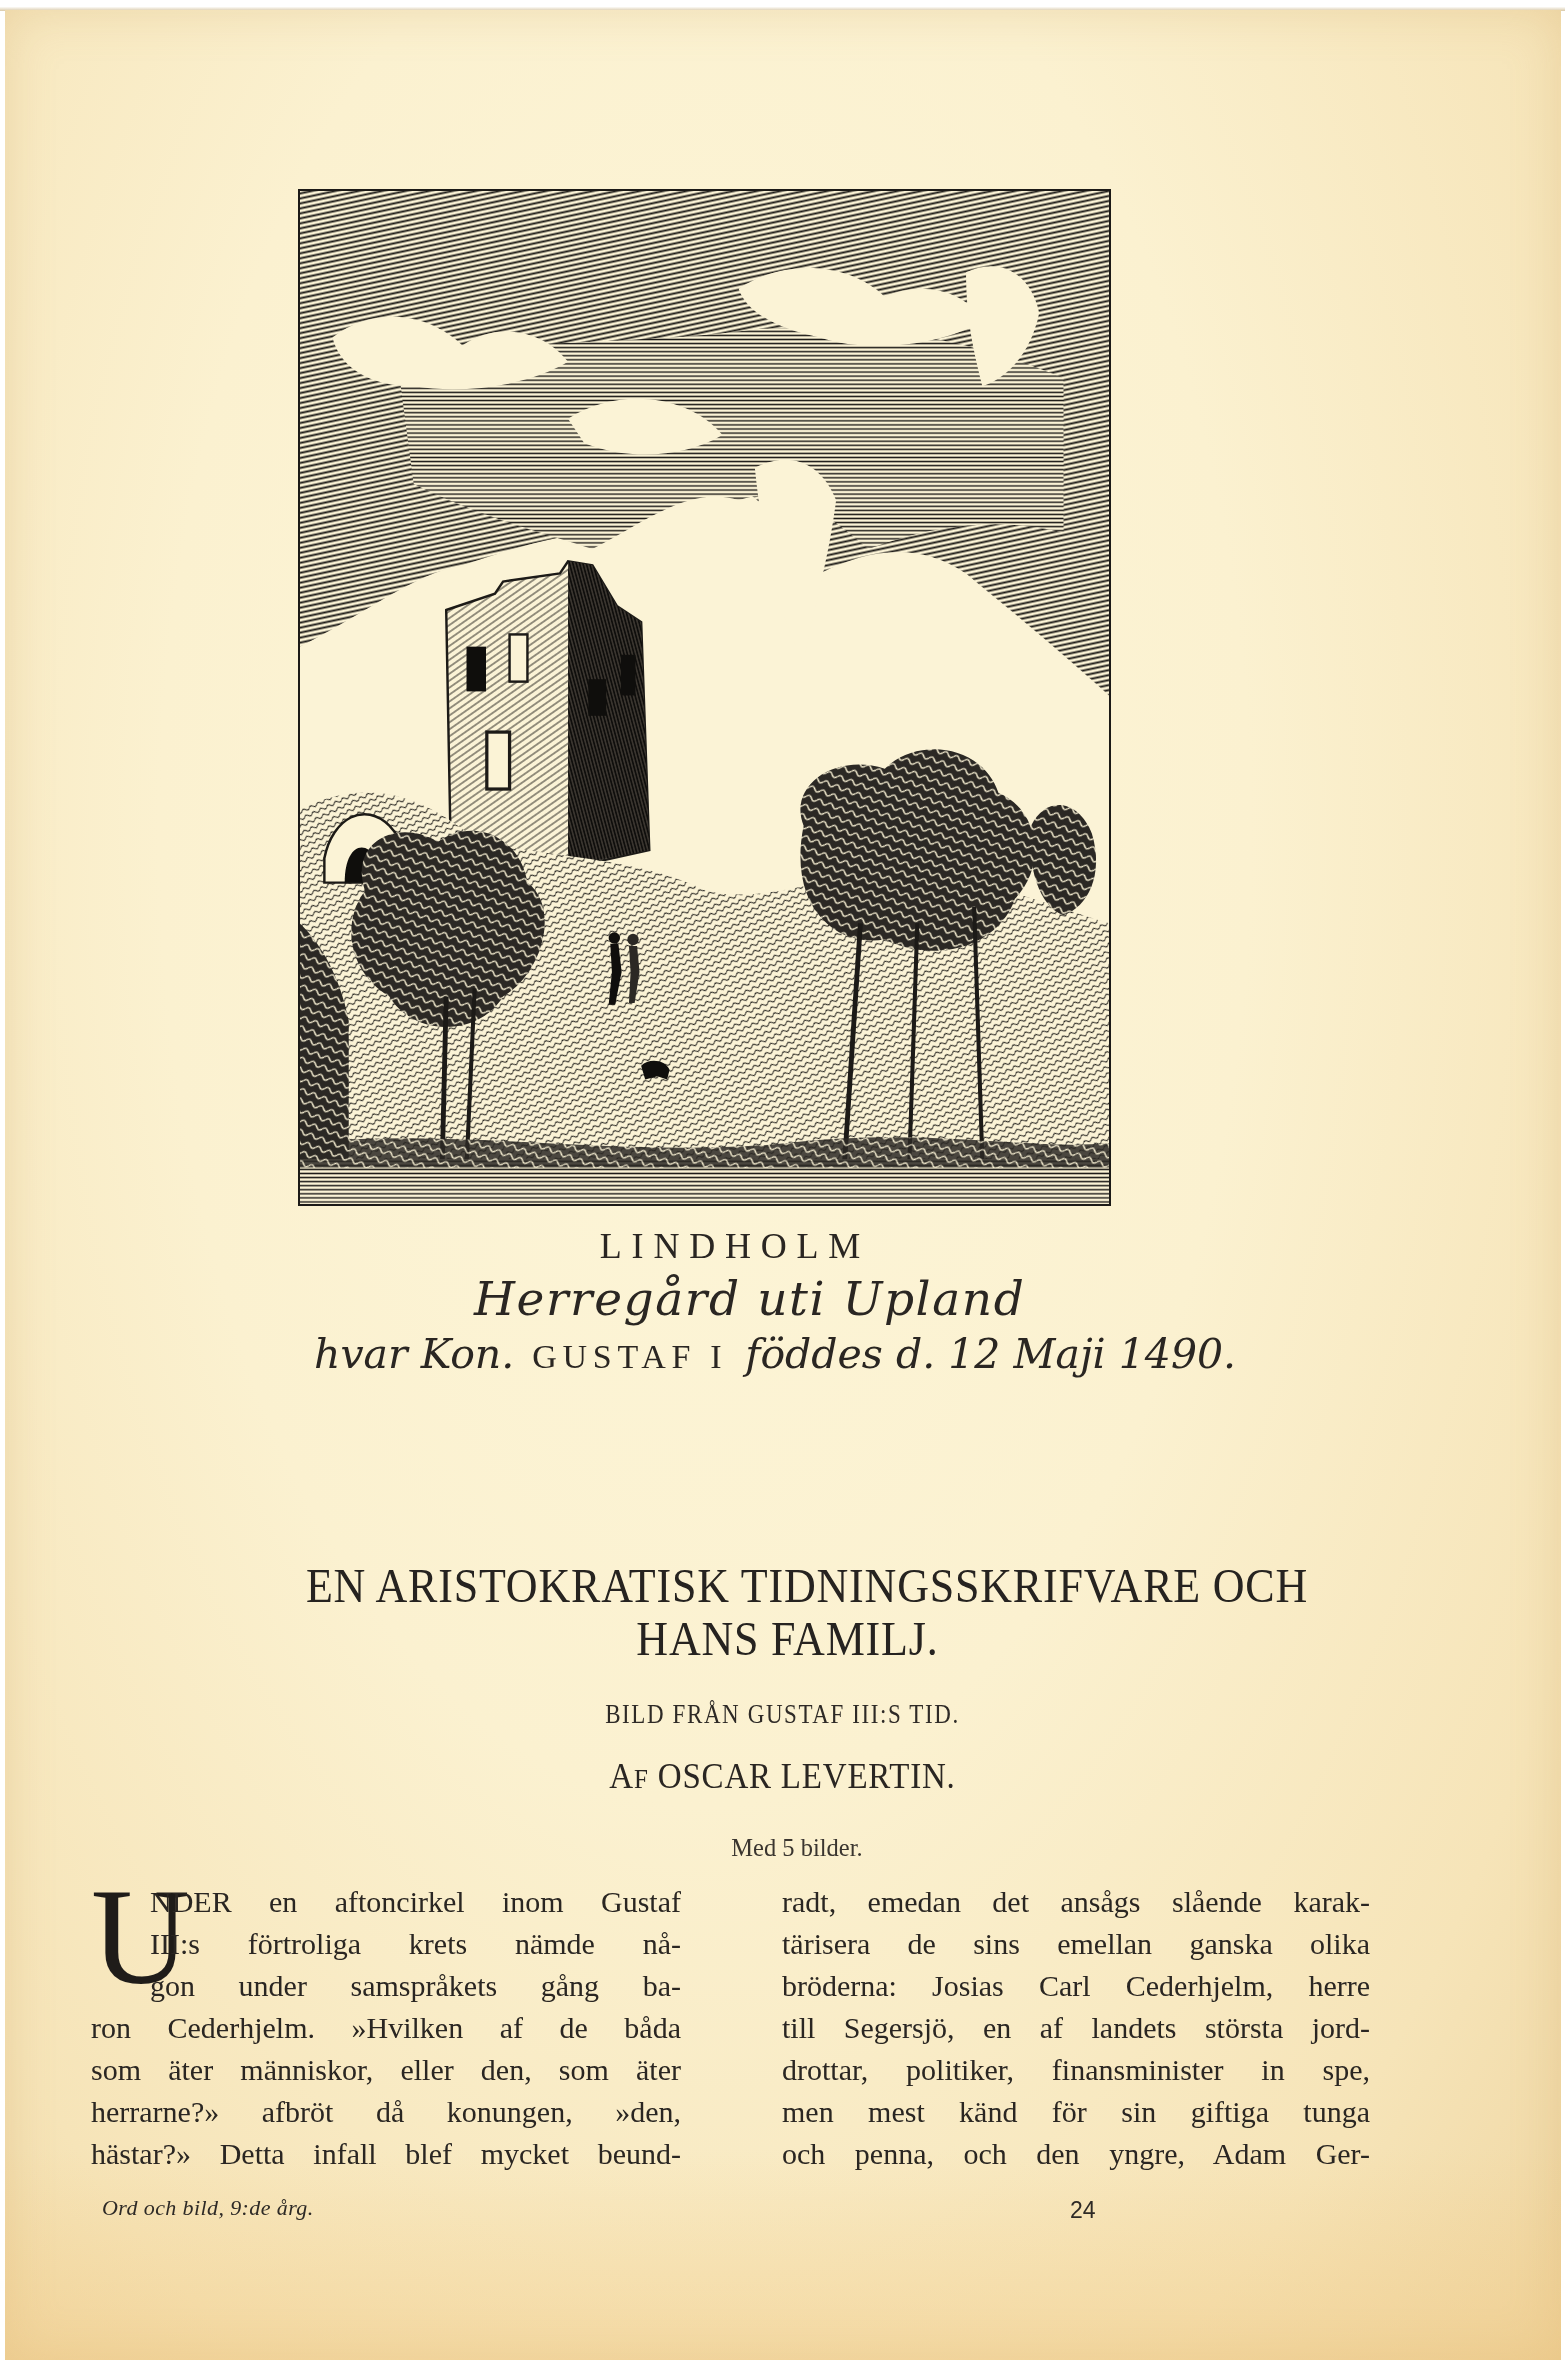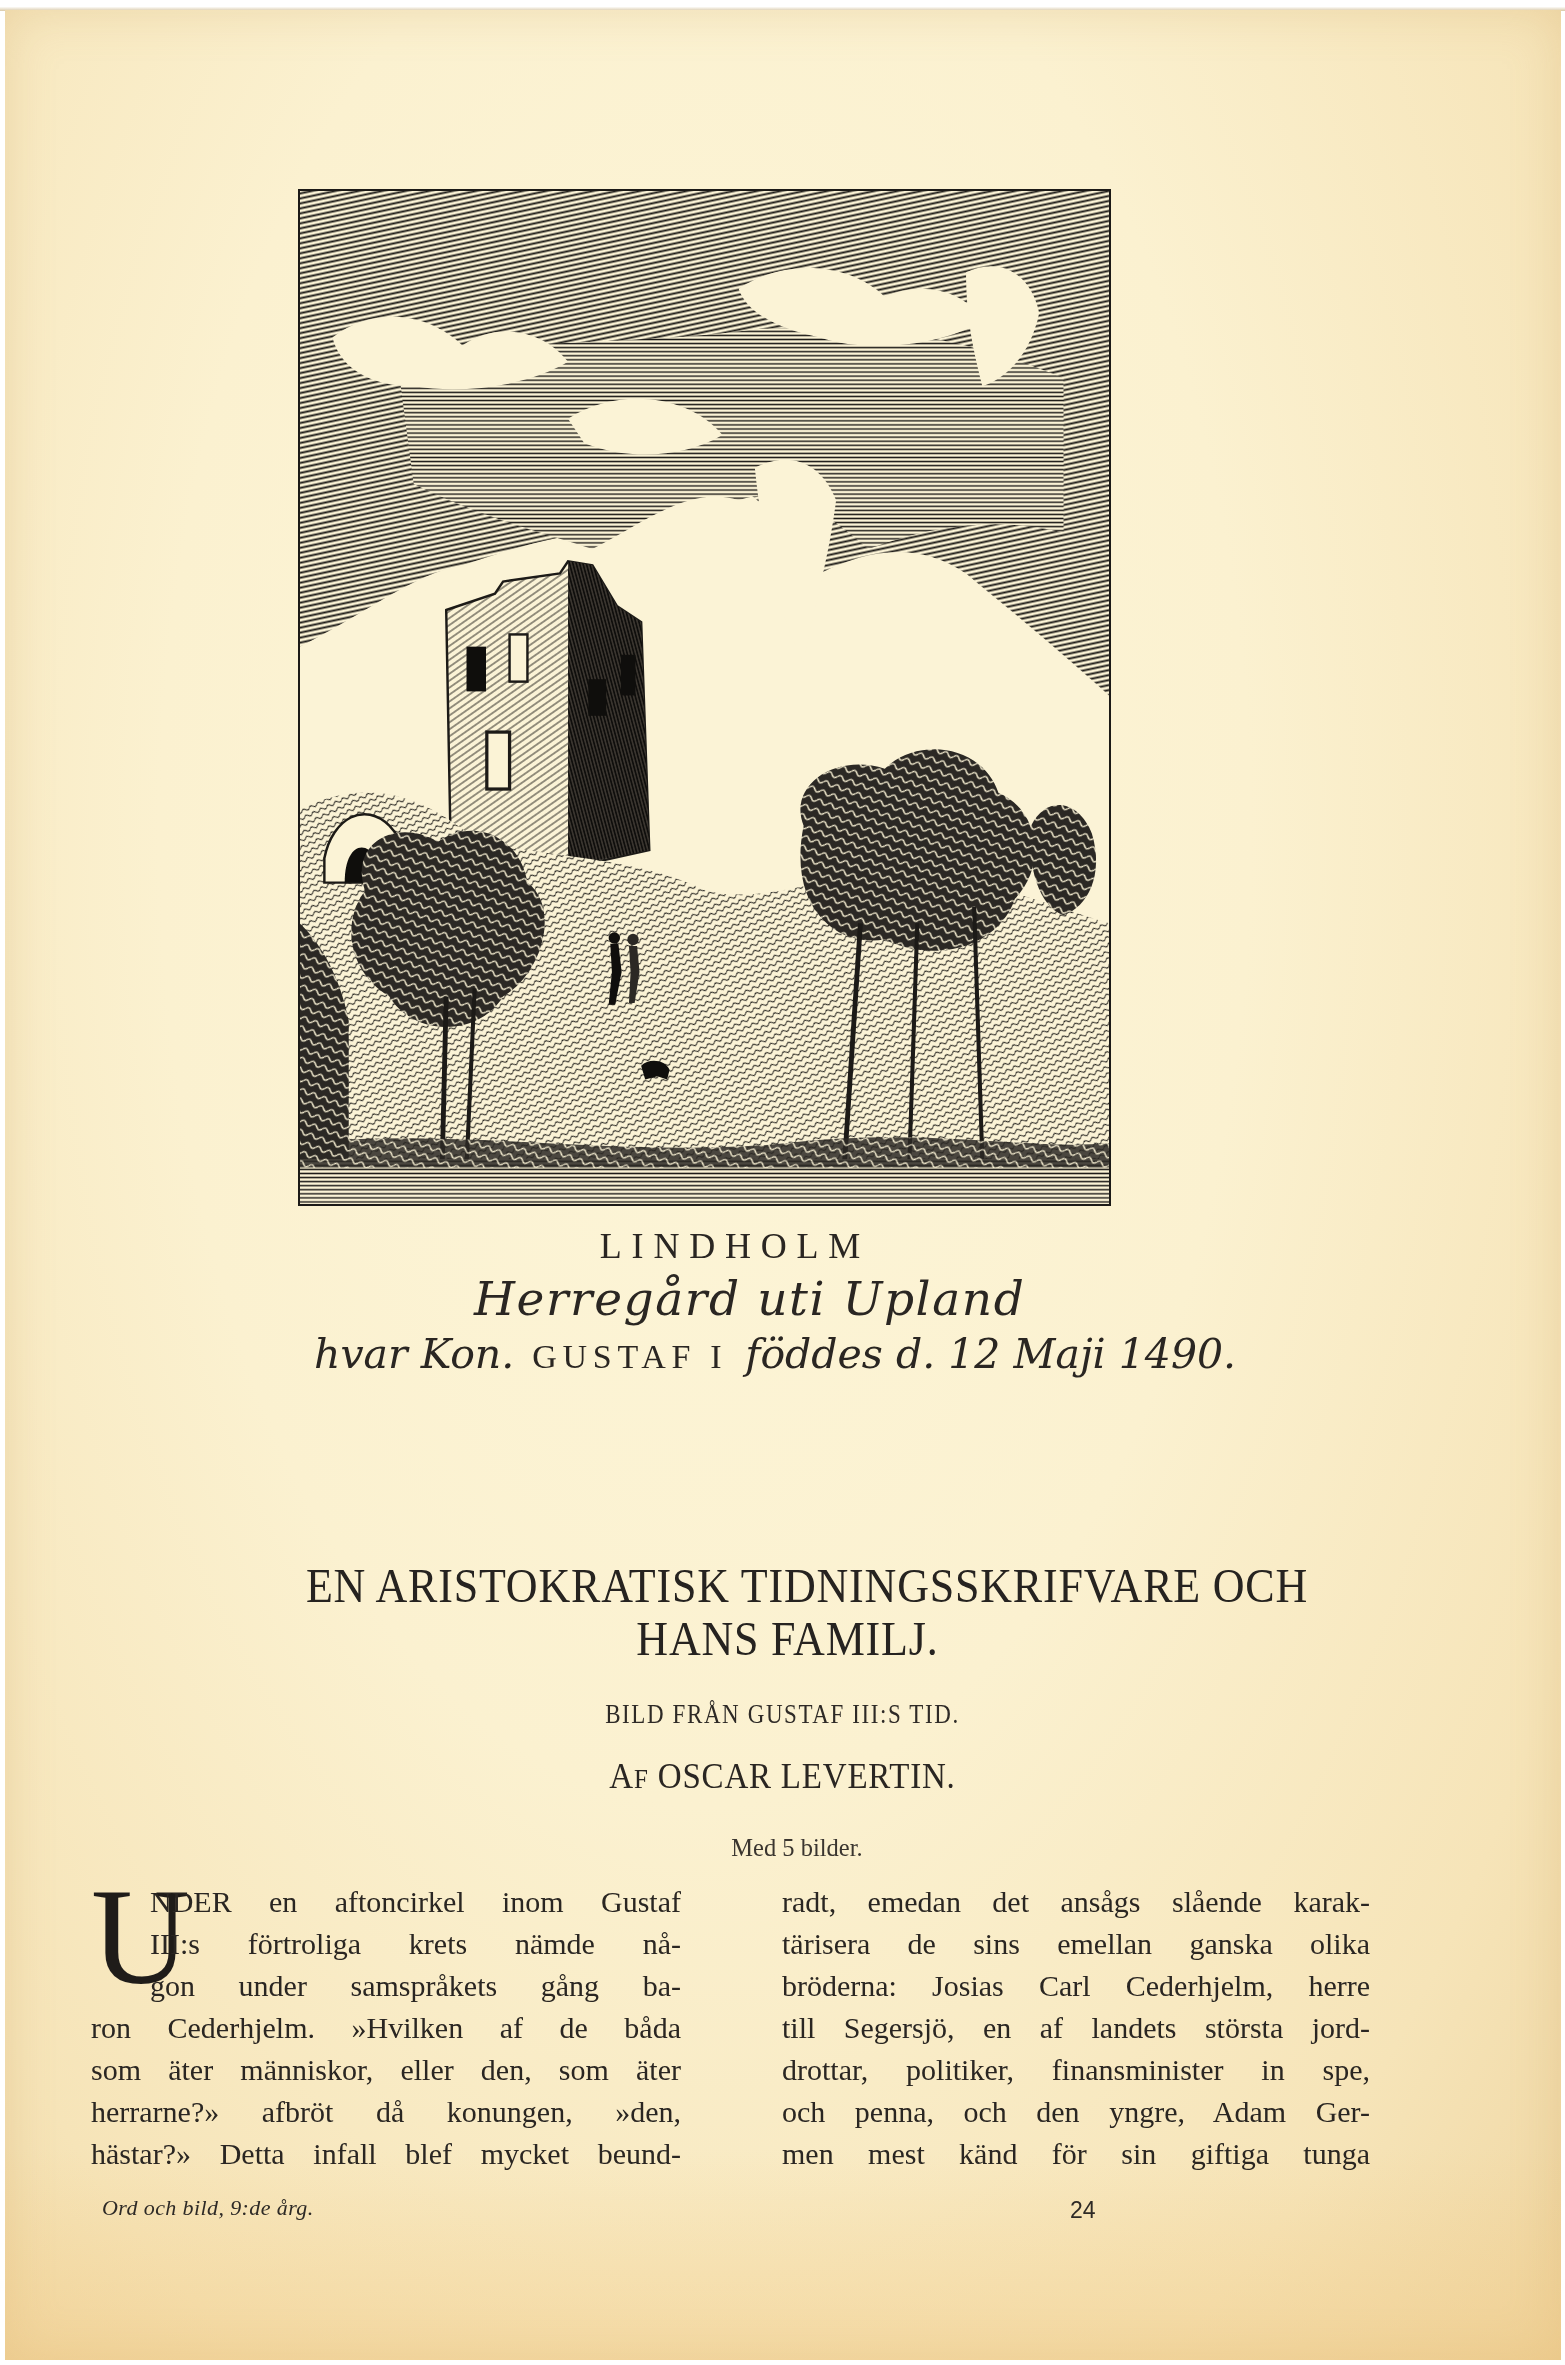--- a/index.html
+++ b/index.html
@@ -329,19 +329,19 @@
   <span class="line">herrarne?» afbröt då konungen, »den,</span>
   <span class="line">hästar?» Detta infall blef mycket beund-</span>
 </div>
 
 <div class="column right">
   <span class="line">radt, emedan det ansågs slående karak-</span>
   <span class="line">tärisera de sins emellan ganska olika</span>
   <span class="line">bröderna: Josias Carl Cederhjelm, herre</span>
   <span class="line">till Segersjö, en af landets största jord-</span>
   <span class="line">drottar, politiker, finansminister in spe,</span>
+  <span class="line">men mest känd för sin giftiga tunga</span>
   <span class="line">och penna, och den yngre, Adam Ger-</span>
-  <span class="line">men mest känd för sin giftiga tunga</span>
 </div>
 
 <div class="footer-left">Ord och bild, 9:de årg.</div>
 <div class="page-number">24</div>
 
 
 </body></html>

